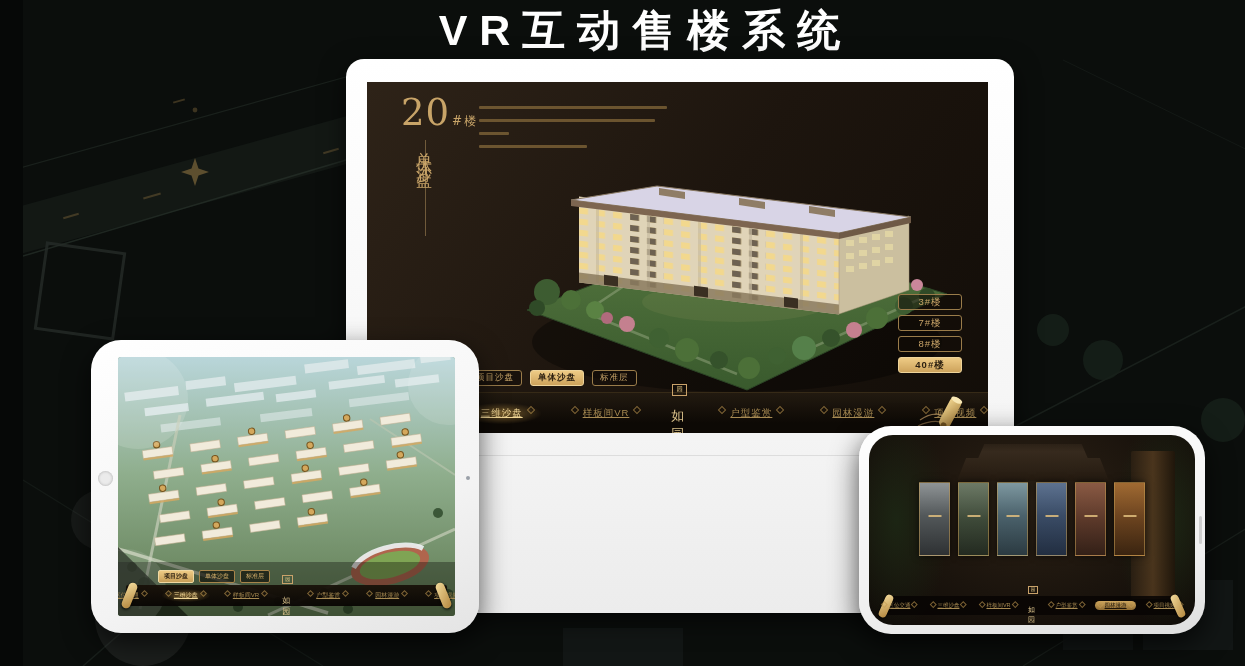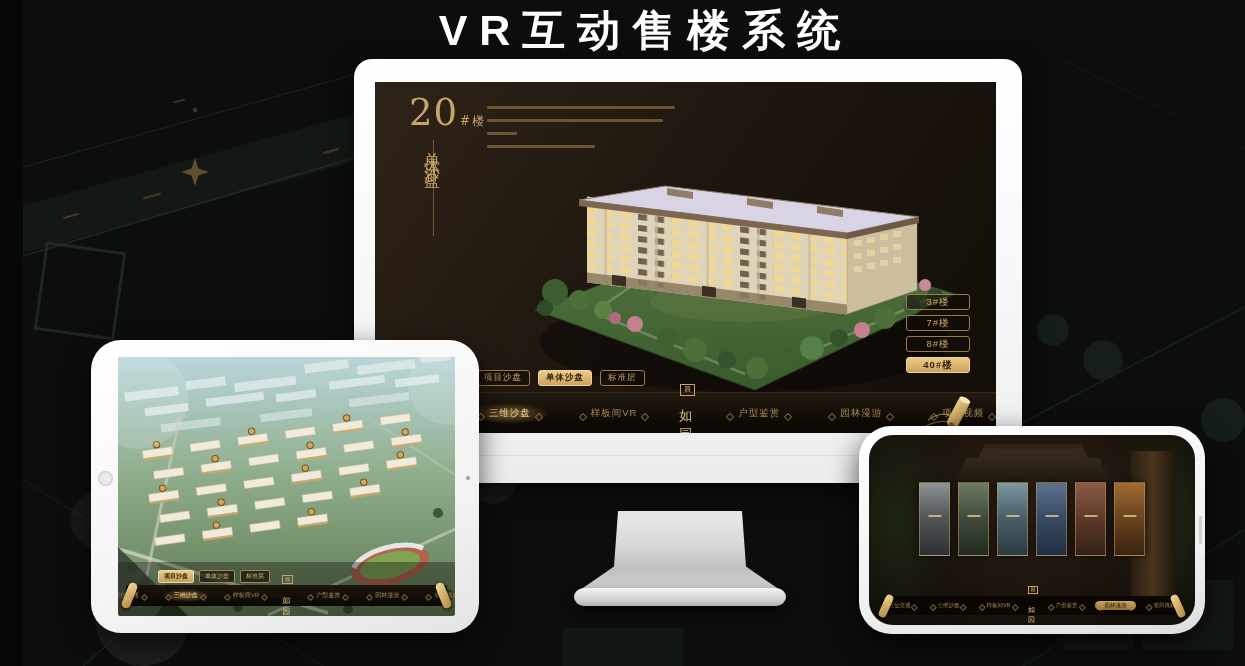--- a/index.html
+++ b/index.html
@@ -11,21 +11,21 @@
     font-size:43px;font-weight:bold;letter-spacing:12px;}
   .footnote{position:absolute;left:670px;top:639px;color:#f2f2f2;font-size:16px;letter-spacing:2.5px;}
 
   
   .monitor{position:absolute;left:323px;top:59px;width:668px;height:553px;}
   .monitor-neck{position:absolute;left:234px;top:452px;width:200px;height:84px;
     background:linear-gradient(180deg,#ececec,#d4d4d4 45%,#c0c0c0 70%,#dadada);
     clip-path:polygon(19% 0,81% 0,83% 66%,100% 94%,100% 100%,0 100%,0 94%,17% 66%);}
   .monitor-base{position:absolute;left:228px;top:529px;width:212px;height:18px;border-radius:10px/9px;
     background:linear-gradient(180deg,#f4f4f4,#d2d2d2 65%,#b2b2b2);box-shadow:0 4px 12px rgba(0,0,0,.55);}
-  .monitor-frame{position:absolute;left:8px;top:0;width:668px;height:424px;border-radius:18px;
+  .monitor-frame{position:absolute;left:0;top:0;width:668px;height:554px;border-radius:18px;
     background:linear-gradient(180deg,#ffffff,#f6f6f6 60%,#ececec);box-shadow:0 8px 26px rgba(0,0,0,.6);}
   .monitor-seam{position:absolute;left:2px;top:396px;width:664px;height:1px;background:#dddddd;}
   .monitor-screen{position:absolute;left:21px;top:23px;width:621px;height:351px;overflow:hidden;
     background:linear-gradient(125deg,#2e2318 0%,#1d150e 50%,#120d08 100%);}
 
   
   .m-titleblock{position:absolute;left:34px;top:12px;color:#c8a468;}
   .m-num{font-family:"DejaVu Serif",serif;font-size:37px;line-height:1;letter-spacing:1px;}
   .m-suffix{font-size:12px;margin-left:2px;letter-spacing:2px;}
   .m-vert{writing-mode:vertical-rl;font-family:"DejaVu Serif",serif;font-size:16px;letter-spacing:7px;
@@ -39,22 +39,22 @@
   .floor-btn{width:62px;height:14px;border:1px solid #9a7c4a;border-radius:3px;color:#c8a468;font-size:9.5px;
     display:flex;align-items:center;justify-content:center;background:rgba(18,12,7,.55);letter-spacing:1px;}
   .floor-btn.active{background:linear-gradient(180deg,#eecb85,#cda35c);color:#2b1f10;border-color:#eed49a;font-weight:bold;}
   .m-subtabs{position:absolute;left:101px;top:288px;display:flex;gap:8px;}
   .subtab{height:14px;padding:0 7px;border:1px solid #9a7c4a;border-radius:3px;color:#c8a468;font-size:8.5px;
     display:flex;align-items:center;justify-content:center;background:rgba(18,12,7,.5);letter-spacing:1px;}
   .subtab.active{background:linear-gradient(180deg,#eecb85,#cda35c);color:#2b1f10;border-color:#eed49a;font-weight:bold;}
   .m-nav{position:absolute;left:0;bottom:0;width:100%;height:40px;
     background:linear-gradient(180deg,#221a10,#0d0905 75%);border-top:1px solid rgba(200,160,90,.22);
     display:flex;align-items:center;justify-content:center;gap:24px;}
-  .nav-item{display:flex;align-items:flex-end;gap:5px;color:#a78a52;font-size:9.5px;letter-spacing:1px;
-    padding:4px 7px;border-radius:8px;white-space:nowrap;}
+  .nav-item{display:flex;align-items:flex-start;gap:5px;color:#a78a52;font-size:9.5px;letter-spacing:1px;
+    padding:4px 7px;border-radius:8px;white-space:nowrap;text-decoration:underline;}
   .nav-item.active{color:#f2d796;background:radial-gradient(ellipse at center,rgba(197,153,72,.55),rgba(197,153,72,0) 72%);}
   .dia{width:4px;height:4px;border:1px solid rgba(195,155,82,.6);transform:rotate(45deg);flex:none;}
   .logo{display:flex;flex-direction:column;align-items:center;gap:11px;color:#d9c08a;}
   .logo .seal{width:13px;height:10px;border:1px solid #c9a26a;font-size:6px;line-height:9px;text-align:center;color:#e6c986;}
   .logo .lt{font-family:"DejaVu Serif",serif;font-size:13px;letter-spacing:4px;}
   .m-scroll{position:absolute;right:20px;bottom:1px;}
 
   
   .ipad{position:absolute;left:68px;top:340px;width:388px;height:293px;border-radius:30px;
     background:linear-gradient(160deg,#ffffff,#f3f3f3 65%,#e4e4e4);box-shadow:0 10px 28px rgba(0,0,0,.65);}

